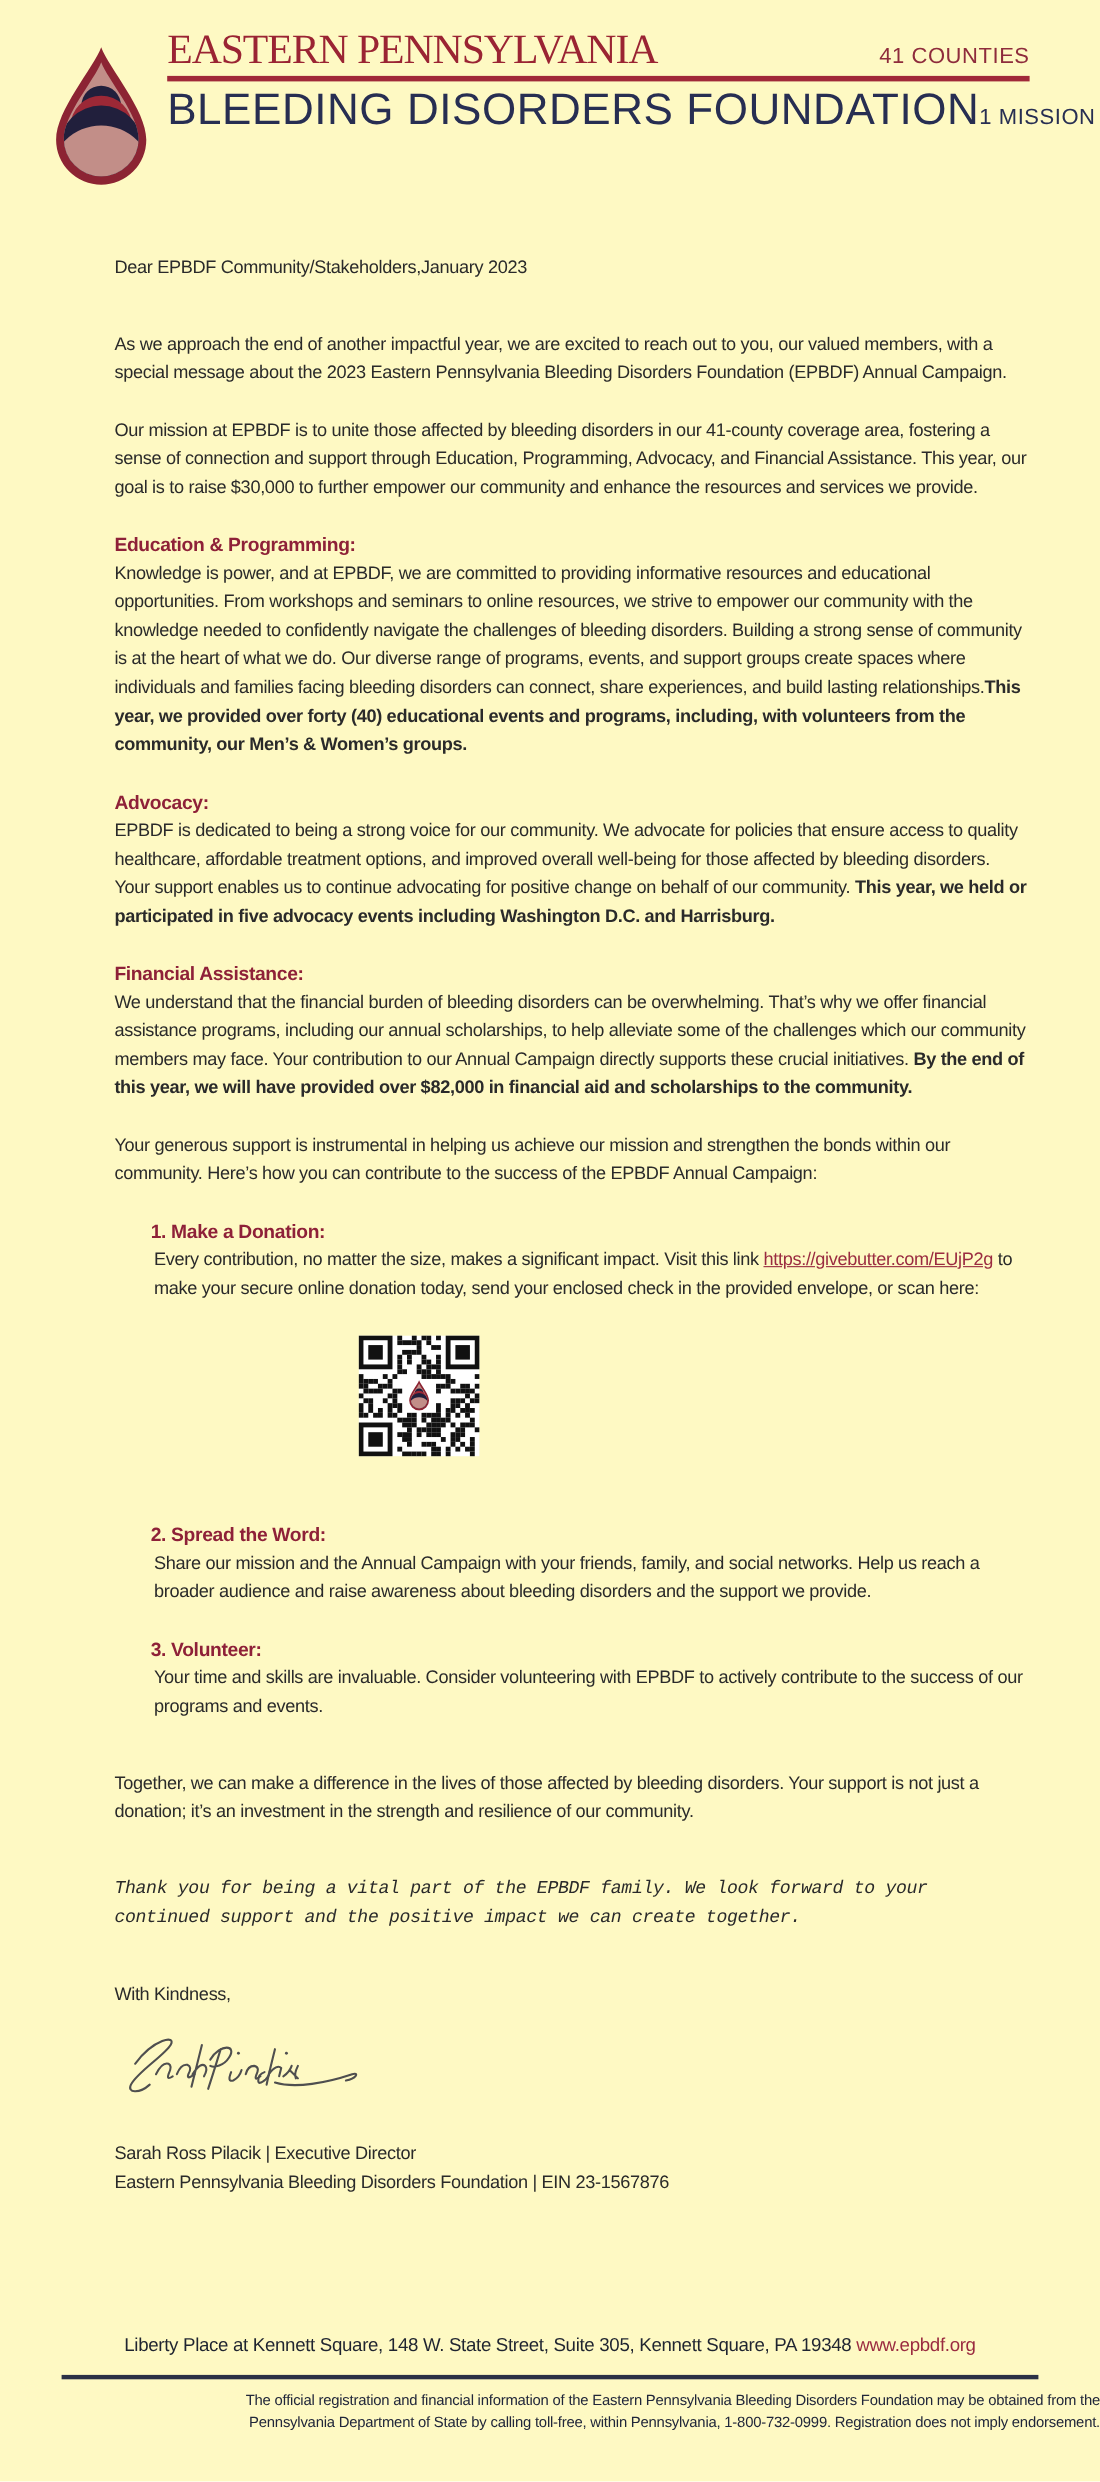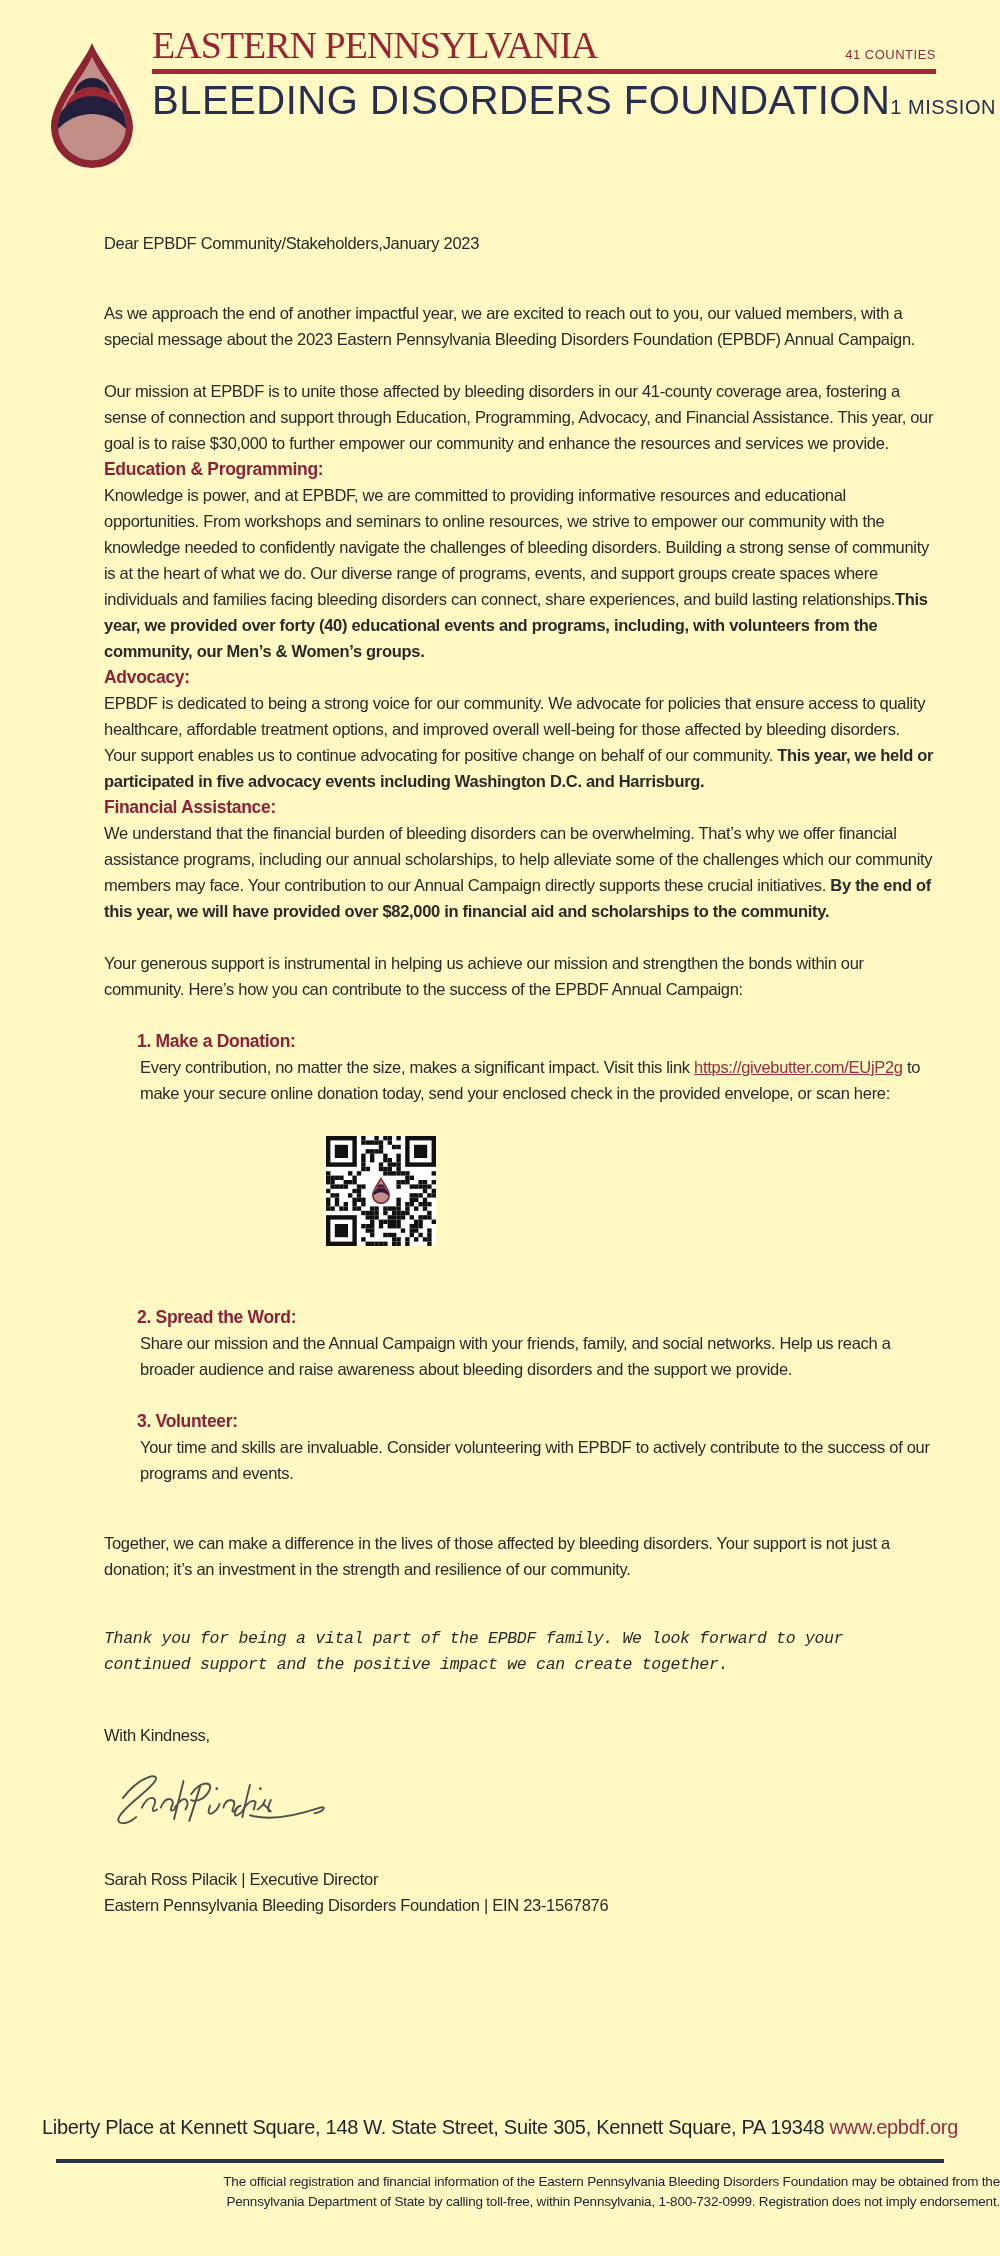--- a/index.html
+++ b/index.html
@@ -6,51 +6,51 @@
   .page{position:relative;width:1000px;height:2256px;background:#fef9c3;overflow:hidden;
         font-family:"Liberation Sans",sans-serif;color:#2a2a2a;}
 
   
   .header{position:absolute;top:26px;left:40px;right:64px;}
   .logo{position:absolute;left:0;top:14px;width:104px;height:130px;}
   .brand{margin-left:112px;}
   .brand-row{display:flex;justify-content:space-between;align-items:flex-end;}
   .serif-title{font-family:"Liberation Serif",serif;font-size:38px;line-height:1;
                color:#9a2433;letter-spacing:-1px;white-space:nowrap;}
-  .badge-top{font-size:13px;line-height:1;color:#8e2c3c;letter-spacing:.5px;padding-bottom:3px;white-space:nowrap;}
+  .badge-top{font-size:20px;line-height:1;color:#8e2c3c;letter-spacing:.5px;padding-bottom:3px;white-space:nowrap;}
   .brand-rule{height:5px;background:#a02939;margin-top:5px;}
   .brand-row2{display:flex;justify-content:space-between;align-items:baseline;margin-top:4px;}
   .sans-title{font-size:40px;line-height:1.1;color:#272e52;letter-spacing:.5px;font-weight:400;white-space:nowrap;}
   .badge-bottom{font-size:20px;color:#272e52;letter-spacing:.5px;white-space:nowrap;}
 
   
   .content{position:absolute;top:230px;left:104px;width:831px;
            font-size:16.5px;line-height:26px;letter-spacing:-.3px;}
   .content p{margin:0;}
   .date-row{display:flex;}
   .date{margin-right:42px;}
   .p-intro1{margin-top:44px !important;}
   .para{margin-top:26px !important;}
-  .section{}
+  .section{margin-top:26px;}
   .h-maroon{color:#8e2138;font-weight:700;font-size:17.5px;line-height:26px;margin:0;}
   .b{font-weight:700;}
   .item{margin-top:26px;margin-left:33px;}
   .item .item-body{margin-left:3px;}
   .item-spread{margin-top:58px;}
   a.link{color:#9a2b40;text-decoration:underline;overflow-wrap:anywhere;}
   .qr-wrap{margin:30px 0 0 222px;width:110px;height:110px;}
   .together{margin-top:44px !important;}
   .thanks{margin-top:44px !important;font-style:italic;font-family:Liberation Mono, monospace;}
   .closing{margin-top:44px !important;}
   .signature{margin-top:16px;width:235px;height:74px;}
   .sig-block{margin-top:21px;}
 
   
   .footer{position:absolute;left:0;right:0;bottom:44px;text-align:center;}
-  .footer-address{font-size:20px;letter-spacing:-.3px;color:#1f2430;}
+  .footer-address{font-size:17px;letter-spacing:-.3px;color:#1f2430;}
   .footer-site{color:#b02a3c;}
   .footer-rule{width:888px;height:4px;background:#2b3146;margin:9px auto 9px auto;}
   .fine{font-size:13.5px;line-height:20px;letter-spacing:-.2px;color:#20263a;margin:0;text-align:right;}
 </style>
 </head>
 <body>
 
 <div class="page">
 
   <svg width="0" height="0" style="position:absolute">

